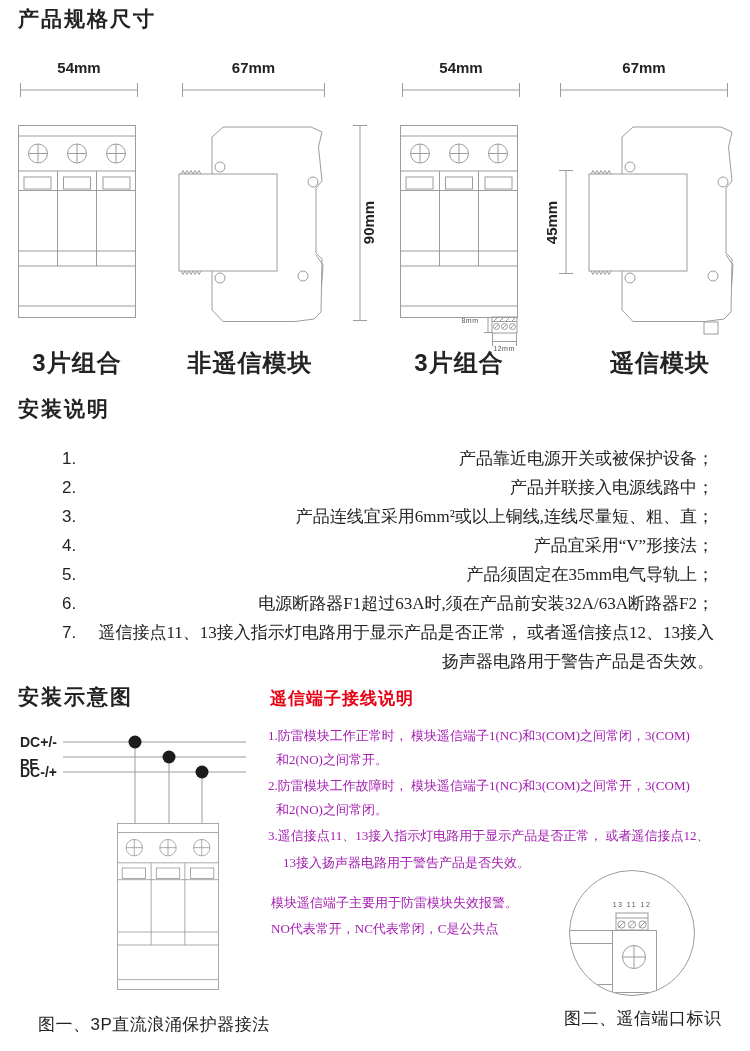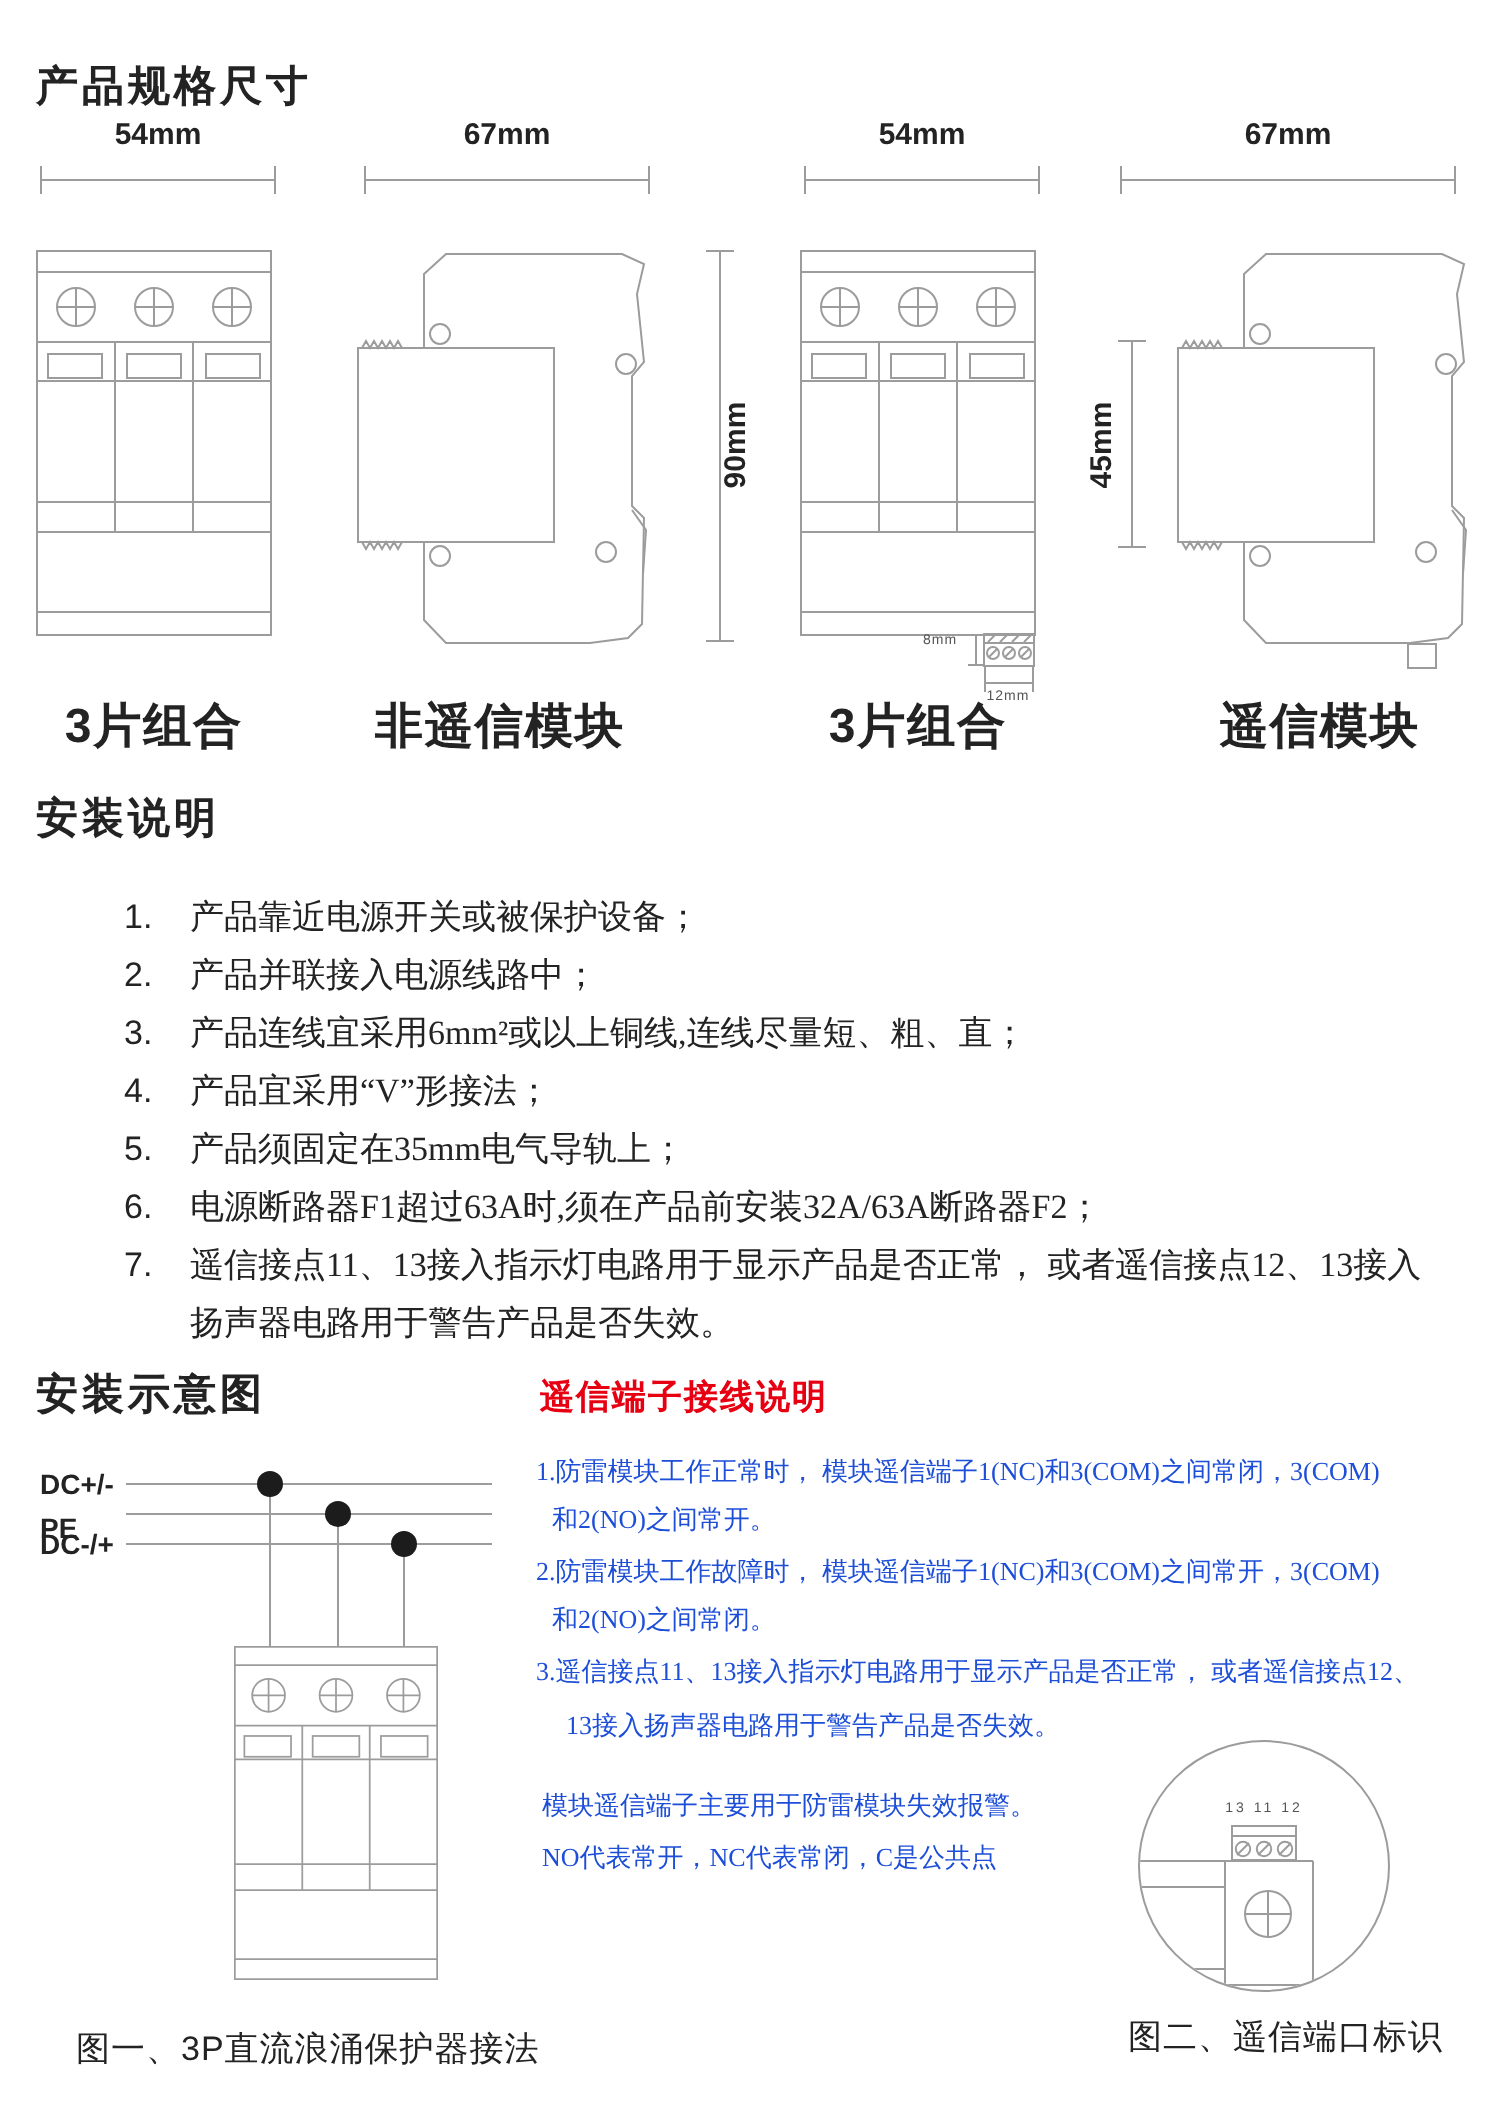--- a/index.html
+++ b/index.html
@@ -8,23 +8,23 @@
   .abs { position:absolute; }
   .sec-title { font-size:21px; font-weight:bold; letter-spacing:2px; }
   .dim-label { font-size:15px; font-weight:600; text-align:center; }
   .rot { transform:rotate(-90deg); transform-origin:center center; text-align:center; }
   .cap { font-size:24px; font-weight:bold; letter-spacing:1px; text-align:center; }
   .figcap { font-size:17px; font-weight:normal; letter-spacing:0.5px; }
   .list { width:652px; }
   .li { display:flex; font-size:17px; line-height:29px;
         font-family:"Liberation Serif", serif; }
   .li .num { width:33px; flex:none; font-family:"Liberation Sans", sans-serif; }
-  .li .txt { flex:1; }
+  .li .txt { flex:1;text-align:right; }
   .wire-label { font-size:14px; font-weight:700; }
-  .note { font-size:13px; font-family:"Liberation Serif", serif; white-space:nowrap; color:#1d4ed8; }
+  .note { font-size:13px; font-family:"Liberation Serif", serif; white-space:nowrap; color:#a21caf; }
   .red-title { font-size:17px; font-weight:bold; color:#e60012; letter-spacing:1px;text-align:right; }
   .tiny { font-size:7px; color:#555; text-align:center; letter-spacing:0.5px; }
   svg { display:block; }
 </style>
 </head>
 <body>
 
 <svg width="0" height="0" style="position:absolute" aria-hidden="true">
   <defs>
     <symbol id="frontview" viewBox="0 0 118 193" preserveAspectRatio="none">
@@ -65,21 +65,21 @@
         <circle cx="138" cy="57" r="5"></circle>
         <circle cx="45" cy="153" r="5"></circle>
         <circle cx="128" cy="151" r="5"></circle>
       </g>
     </symbol>
   </defs>
 </svg>
 
 <div id="page">
 
-  <div class="abs sec-title" style="left:18px;top:29px">产品规格尺寸</div>
+  <div class="abs sec-title" style="left:18px;top:5px">产品规格尺寸</div>
 
   <div class="abs dim-label" style="left:20px;top:59px;width:118px">54mm</div>
   <div class="abs dim-label" style="left:182px;top:59px;width:143px">67mm</div>
   <div class="abs dim-label" style="left:402px;top:59px;width:118px">54mm</div>
   <div class="abs dim-label" style="left:560px;top:59px;width:168px">67mm</div>
 
   <svg class="abs" style="left:20px;top:82px" width="118" height="16">
     <g stroke="#9c9c9c" stroke-width="1">
         <line x1="0.5" y1="1" x2="0.5" y2="15"></line>
         <line x1="117.5" y1="1" x2="117.5" y2="15"></line>

